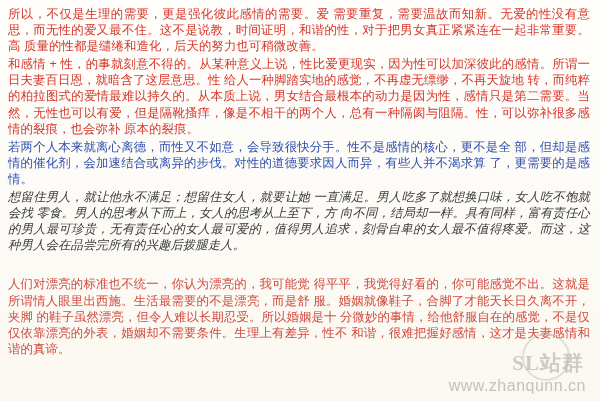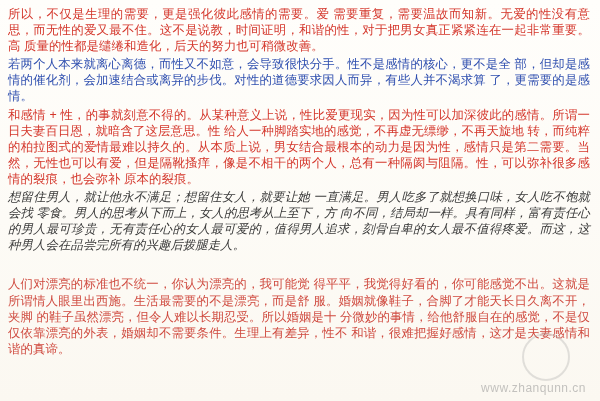--- a/index.html
+++ b/index.html
@@ -54,44 +54,45 @@
     font-size: 21px;
     font-weight: bold;
     color: rgba(150,150,150,0.55);
     letter-spacing: 1px;
     font-family: "Liberation Serif", serif;
   }
   .wm-url {
     position: absolute;
     right: 8px;
     bottom: 2px;
-    font-size: 12px;
+    font-size: 16px;
     color: rgba(140,140,140,0.6);
     font-family: "Liberation Sans", sans-serif;
     letter-spacing: 0.5px;
   }
   .wm-circle {
     position: absolute;
     right: 24px;
     bottom: 16px;
     width: 44px;
     height: 44px;
     border: 2px solid rgba(160,160,160,0.35);
     border-radius: 50%;
   }
 </style>
 </head>
 <body>
 
 <div class="page">
 
   <p class="para c-red indent">所以，不仅是生理的需要，更是强化彼此感情的需要。爱 需要重复，需要温故而知新。无爱的性没有意思，而无性的爱又最不住。这不是说教，时间证明，和谐的性，对于把男女真正紧紧连在一起非常重要。高 质量的性都是缱绻和造化，后天的努力也可稍微改善。</p>
+  <p class="para c-red indent">和感情 + 性，的事就刻意不得的。从某种意义上说，性比爱更现实，因为性可以加深彼此的感情。所谓一日夫妻百日恩，就暗含了这层意思。性 给人一种脚踏实地的感觉，不再虚无缥缈，不再天旋地 转，而纯粹的柏拉图式的爱情最难以持久的。从本质上说，男女结合最根本的动力是因为性，感情只是第二需要。当然，无性也可以有爱，但是隔靴搔痒，像是不相干的两个人，总有一种隔阂与阻隔。性，可以弥补很多感情的裂痕，也会弥补 原本的裂痕。</p>
   <p class="para c-blue indent">若两个人本来就离心离德，而性又不如意，会导致很快分手。性不是感情的核心，更不是全 部，但却是感情的催化剂，会加速结合或离异的步伐。对性的道德要求因人而异，有些人并不渴求算 了，更需要的是感情。</p>
-  <p class="para c-red indent">和感情 + 性，的事就刻意不得的。从某种意义上说，性比爱更现实，因为性可以加深彼此的感情。所谓一日夫妻百日恩，就暗含了这层意思。性 给人一种脚踏实地的感觉，不再虚无缥缈，不再天旋地 转，而纯粹的柏拉图式的爱情最难以持久的。从本质上说，男女结合最根本的动力是因为性，感情只是第二需要。当然，无性也可以有爱，但是隔靴搔痒，像是不相干的两个人，总有一种隔阂与阻隔。性，可以弥补很多感情的裂痕，也会弥补 原本的裂痕。</p>
   <p class="para c-ink indent">想留住男人，就让他永不满足；想留住女人，就要让她 一直满足。男人吃多了就想换口味，女人吃不饱就会找 零食。男人的思考从下而上，女人的思考从上至下，方 向不同，结局却一样。具有同样，富有责任心的男人最可珍贵，无有责任心的女人最可爱的，值得男人追求，刻骨自卑的女人最不值得疼爱。而这，这种男人会在品尝完所有的兴趣后拨腿走人。</p>
   <p class="para c-rose indent">人们对漂亮的标准也不统一，你认为漂亮的，我可能觉 得平平，我觉得好看的，你可能感觉不出。这就是 所谓情人眼里出西施。生活最需要的不是漂亮，而是舒 服。婚姻就像鞋子，合脚了才能天长日久离不开，夹脚 的鞋子虽然漂亮，但令人难以长期忍受。所以婚姻是十 分微妙的事情，给他舒服自在的感觉，不是仅仅依靠漂亮的外表，婚姻却不需要条件。生理上有差异，性不 和谐，很难把握好感情，这才是夫妻感情和谐的真谛。</p>
 
   <div class="watermark">
     <div class="wm-circle"></div>
+    <div class="wm-badge">SL站群</div>
     <div class="wm-url">www.zhanqunn.cn</div>
   </div>
 
 </div>
 
 </body></html>

